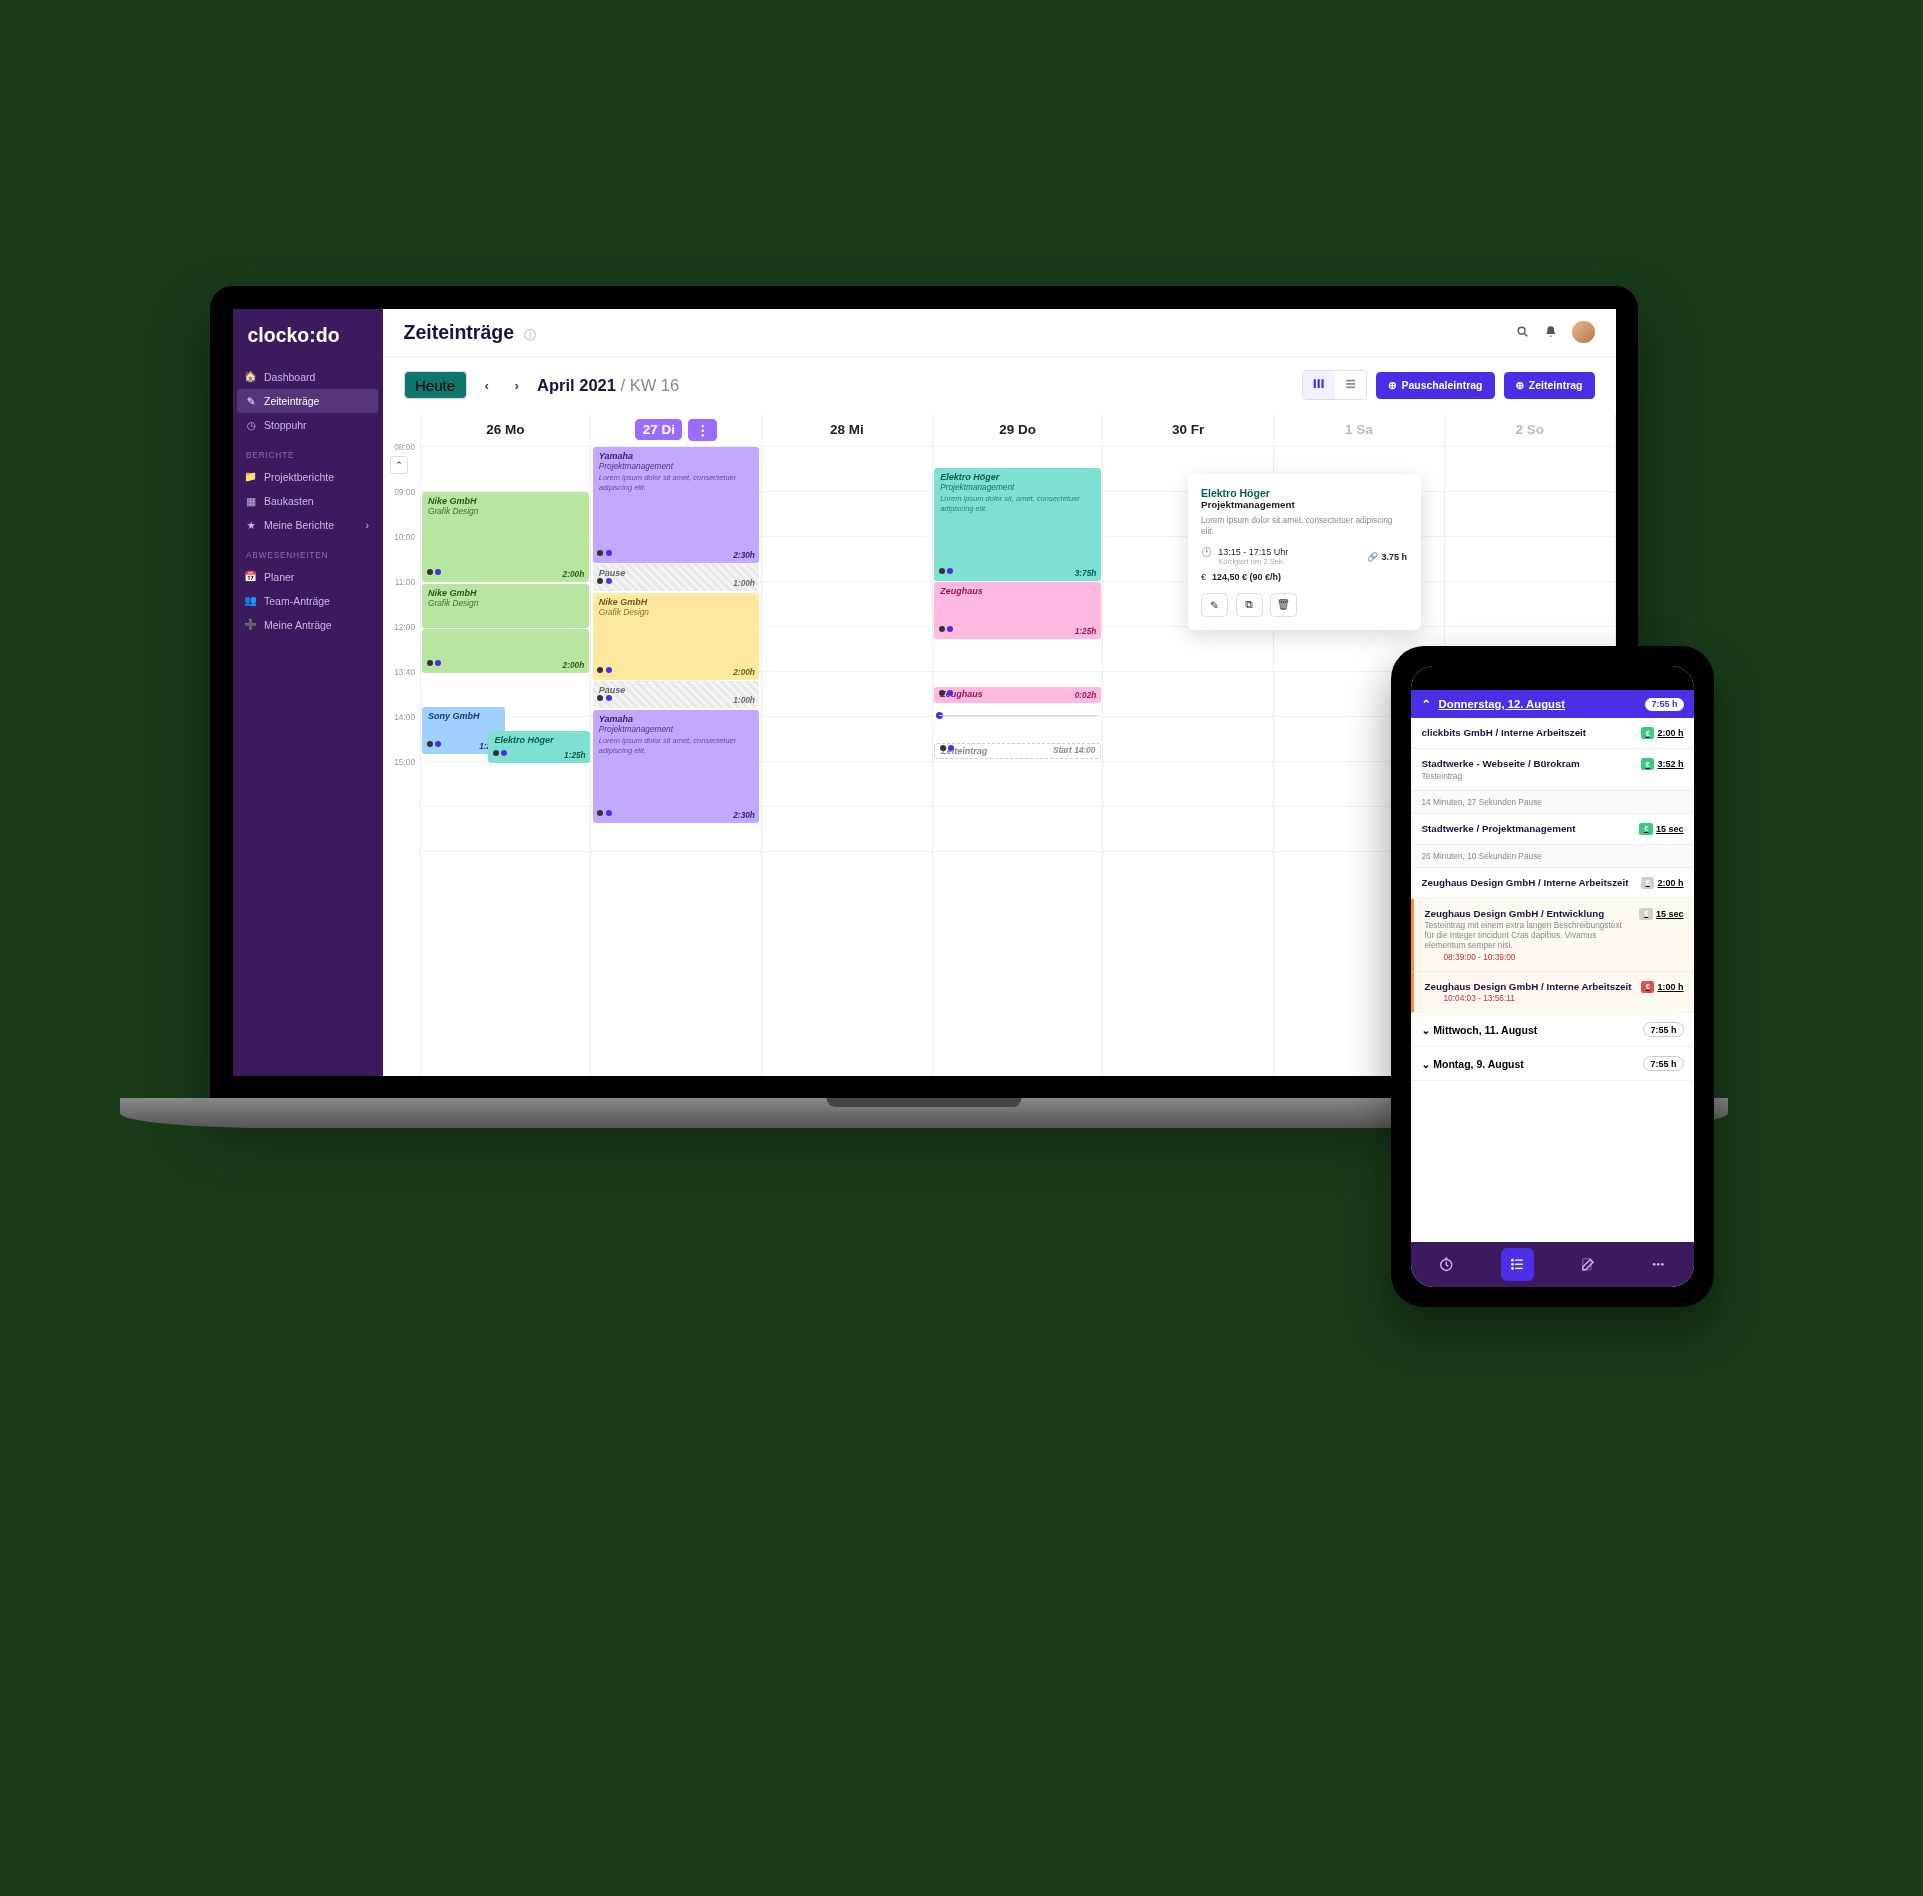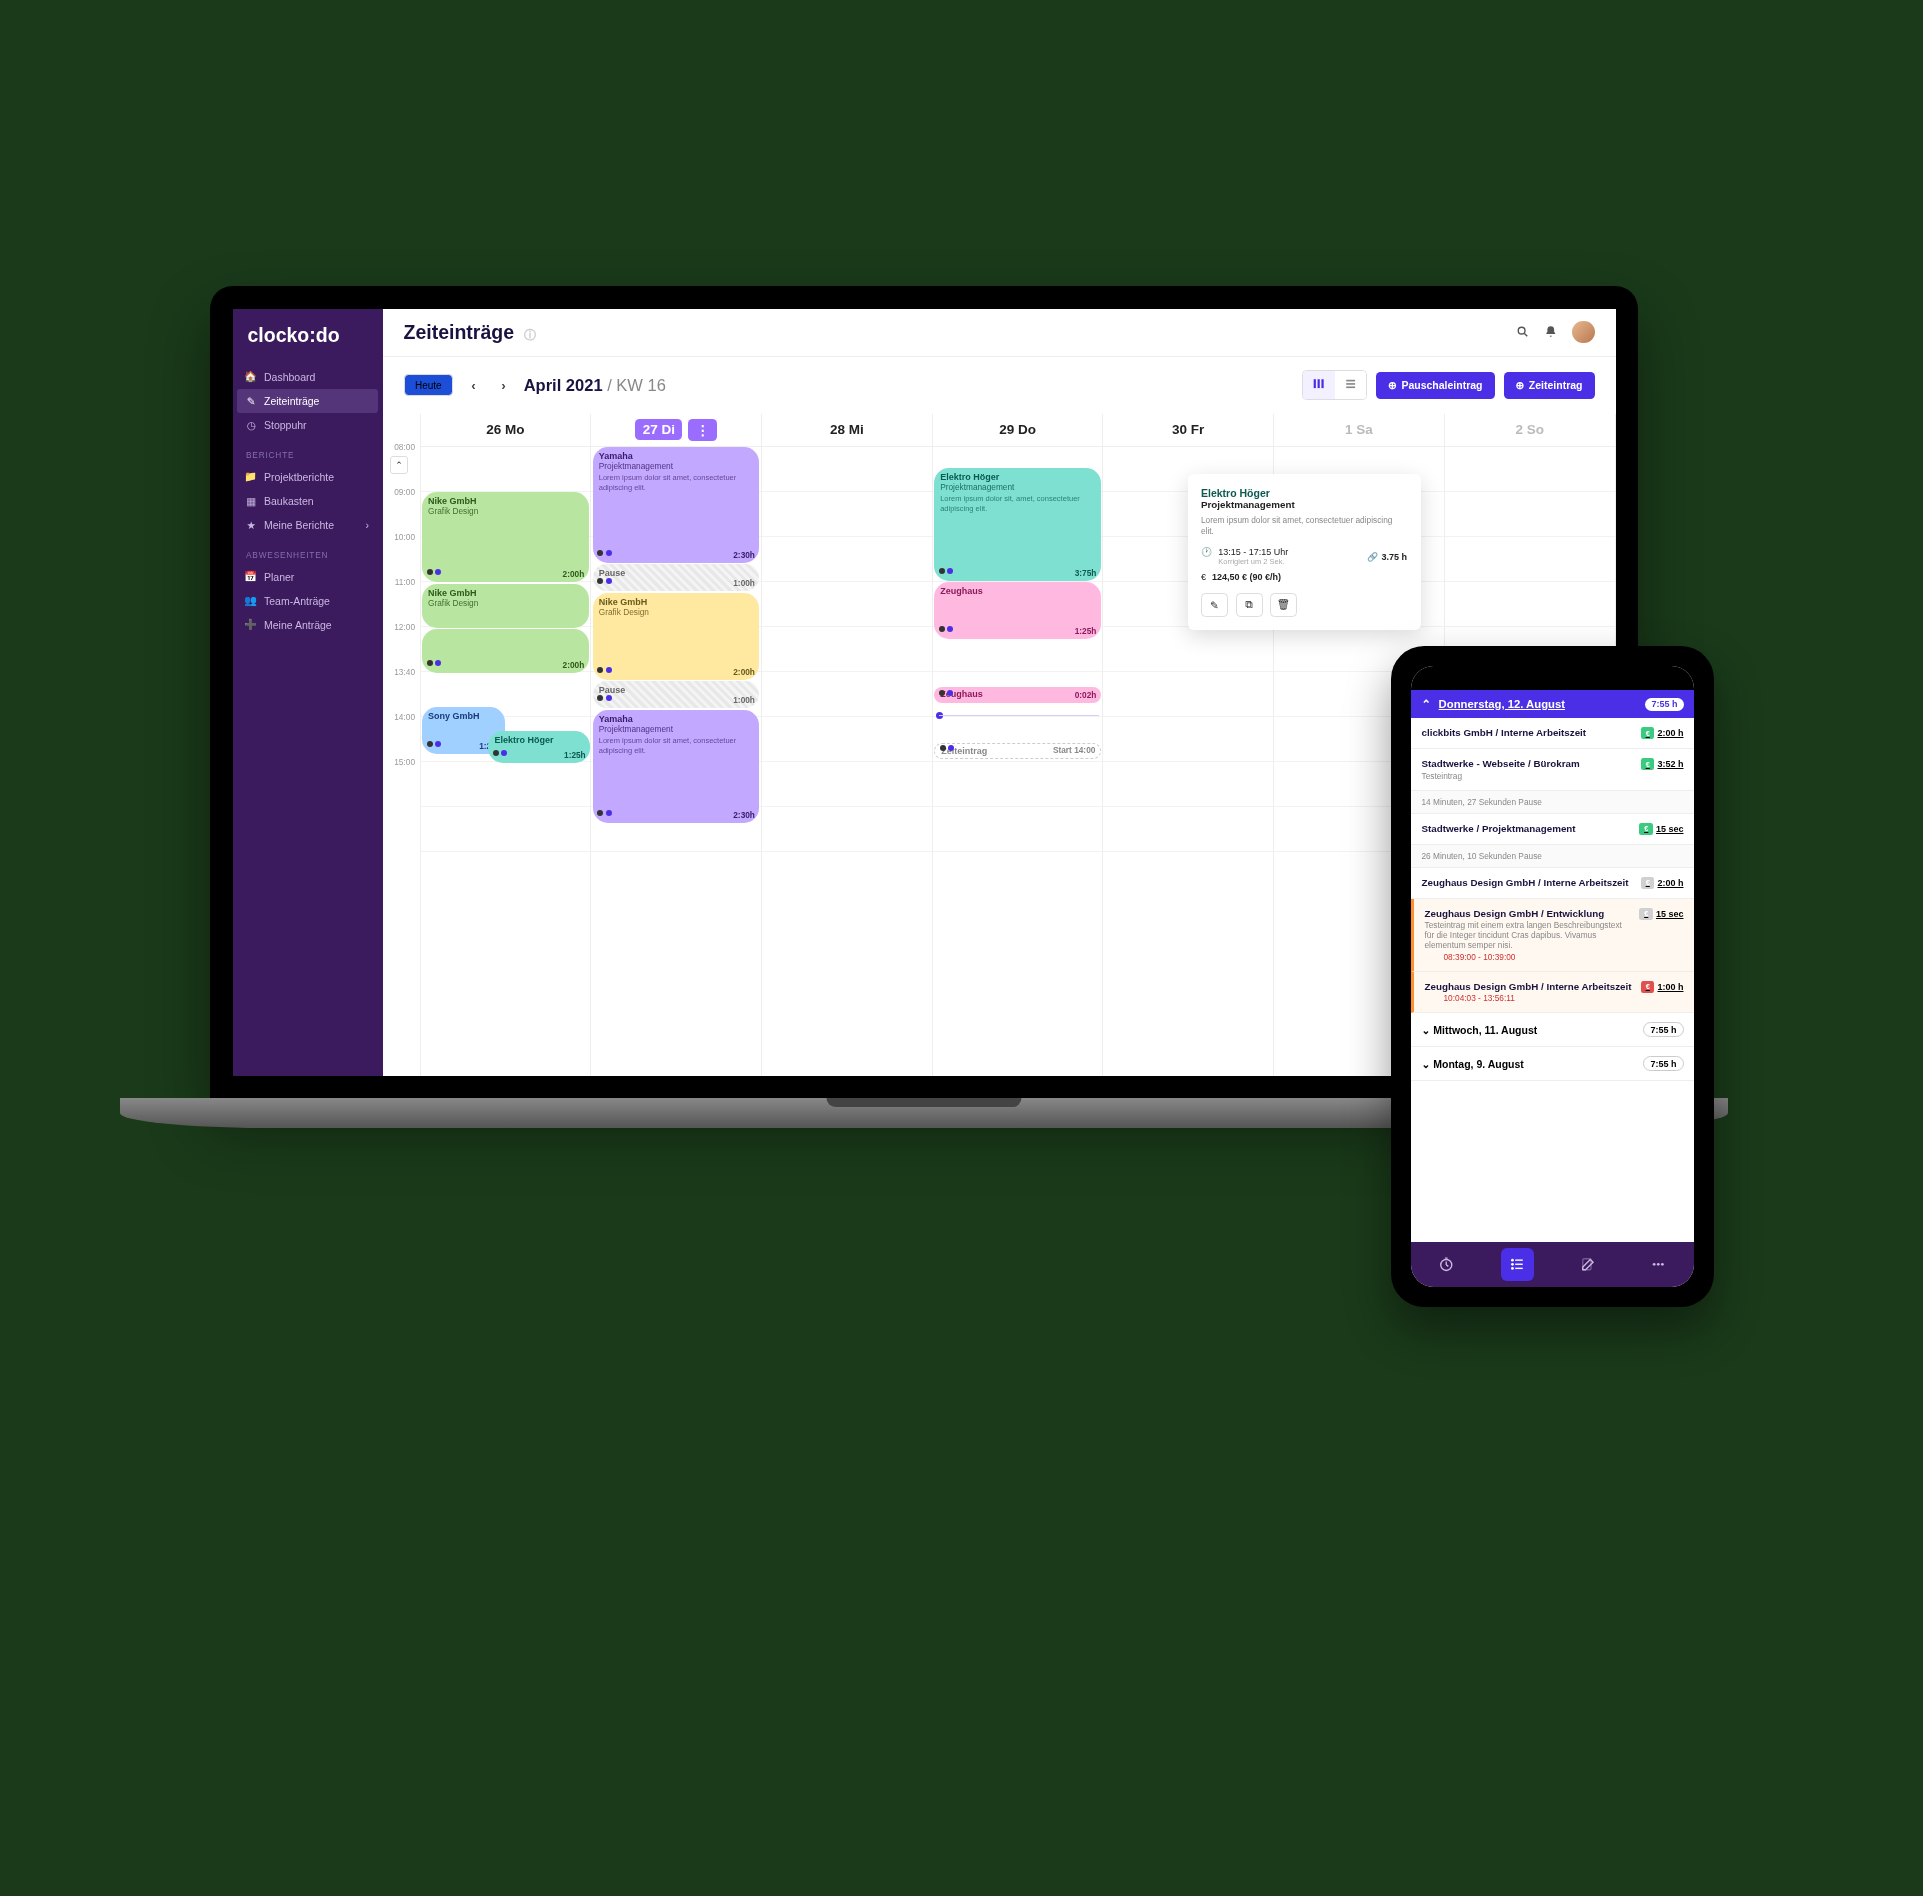--- a/index.html
+++ b/index.html
@@ -23,21 +23,21 @@
 
 .main { flex: 1; display: flex; flex-direction: column; }
 .topbar { display: flex; align-items: center; justify-content: space-between; padding: 12px 21px; border-bottom: 0.8px solid #eee; }
 .page-title { font-size: 19.5px; font-weight: 700; color: #1a1340; }
 .topbar-right { display: flex; align-items: center; gap: 13.5px; }
 .icon-btn { width: 15px; height: 15px; display: inline-flex; align-items: center; justify-content: center; cursor: pointer; color: #555; }
 .avatar { width: 22.5px; height: 22.5px; border-radius: 50%; background: linear-gradient(135deg,#e8b890,#b87850); }
 
 .toolbar { display: flex; align-items: center; justify-content: space-between; padding: 13.5px 21px; }
 .tb-left { display: flex; align-items: center; gap: 10.5px; }
-.btn-today { border: 0.8px solid #ddd; border-radius: 4.5px; padding: 4.5px 10.5px; font-size: 10px; background: #1d4ed8; cursor: pointer; }
+.btn-today { border: 0.8px solid #ddd; border-radius: 4.5px; padding: 4.5px 10.5px; font-size: 15px; background: #0f766e; cursor: pointer; }
 .arrow-btn { width: 19.5px; height: 19.5px; display: inline-flex; align-items: center; justify-content: center; cursor: pointer; color: #444; font-weight: 700; }
 .date-label { font-size: 16.5px; font-weight: 700; color: #1a1340; }
 .date-week { color: #888; font-weight: 400; }
 .tb-right { display: flex; align-items: center; gap: 9px; }
 .view-toggle { display: flex; border: 0.8px solid #ddd; border-radius: 4.5px; overflow: hidden; }
 .view-toggle button { border: none; background: #fff; padding: 6px 9px; cursor: pointer; color: #888; }
 .view-toggle button.active { background: #f3f0ff; color: #4b2fe6; }
 .btn-primary { background: #4b2fe6; color: #fff; border: none; border-radius: 4.5px; padding: 7.5px 12px; font-size: 10.5px; font-weight: 600; cursor: pointer; display: inline-flex; align-items: center; gap: 4.5px; }
 
 .calendar { flex: 1; display: flex; overflow: hidden; position: relative; }
@@ -47,21 +47,21 @@
 .day-col { flex: 1; border-right: 0.8px solid #eee; position: relative; }
 .day-head { height: 33px; display: flex; align-items: center; justify-content: center; border-bottom: 0.8px solid #eee; font-weight: 600; }
 .day-head.muted { color: #bbb; }
 .day-head.today { }
 .day-head.today span { background: #9b6dff; color: #fff; border-radius: 4.5px; padding: 3px 7.5px; }
 .day-head .menu { margin-left: 6px; color: #aaa; cursor: pointer; }
 .day-body { position: relative; }
 .hour-line { height: 45px; border-bottom: 0.8px solid #f2f2f2; }
 .collapse-btn { position: absolute; left: 7.5px; top: 42px; width: 18px; height: 18px; border: 0.8px solid #ddd; border-radius: 3px; background: #fff; display: flex; align-items: center; justify-content: center; cursor: pointer; z-index: 5; font-size: 9px; }
 
-.event { position: absolute; left: 1.5px; right: 1.5px; border-radius: 15px; padding: 4.5px 6px; font-size: 8.3px; overflow: hidden; cursor: pointer; }
+.event { position: absolute; left: 1.5px; right: 1.5px; border-radius: 3px; padding: 4.5px 6px; font-size: 8.3px; overflow: hidden; cursor: pointer; font-style: italic; }
 .event .title { font-weight: 700; font-size: 9px; }
 .event .sub { font-size: 8.3px; opacity: 0.85; }
 .event .desc { font-size: 7.5px; opacity: 0.7; margin-top: 1.5px; line-height: 1.3; }
 .event .footer { position: absolute; bottom: 3px; left: 4.5px; right: 4.5px; display: flex; justify-content: space-between; font-size: 8.3px; font-weight: 600; }
 .event .badges { display: flex; gap: 2.3px; }
 .badge { width: 6px; height: 6px; border-radius: 50%; display: inline-block; }
 .ev-green { background: #b8e6a0; color: #2a5a1a; }
 .ev-purple { background: #c2a8ff; color: #3a1a6a; }
 .ev-teal { background: #7de0d0; color: #0a5a50; }
 .ev-pink { background: #ffb8e0; color: #8a1a5a; }

